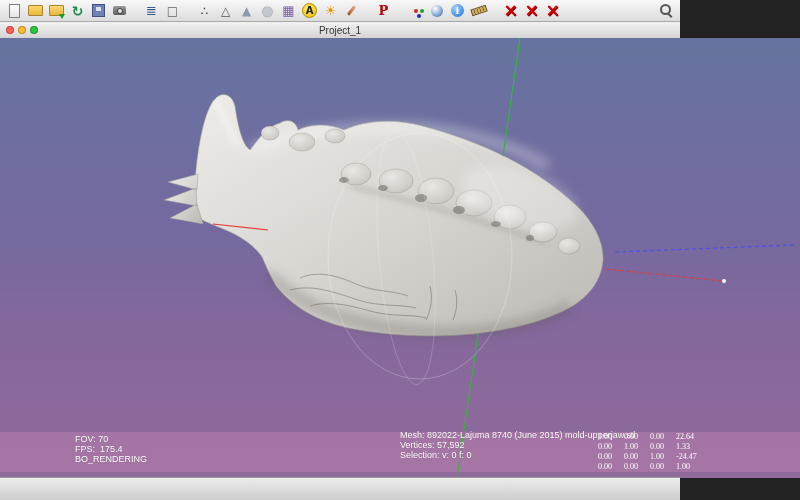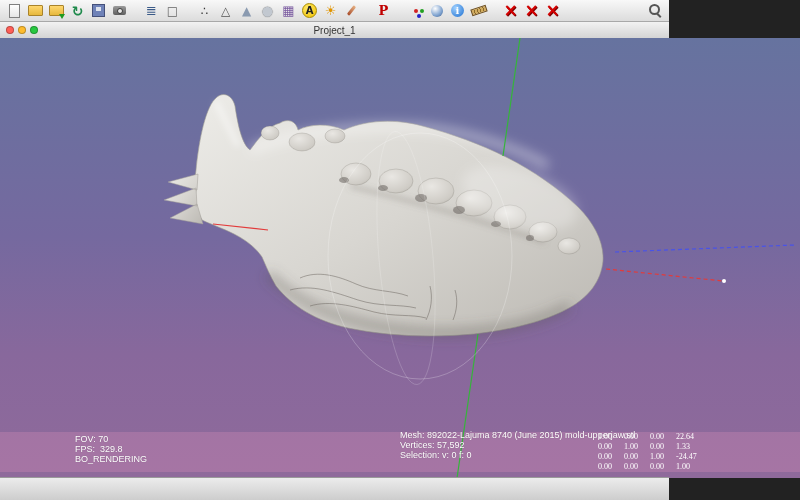--- a/index.html
+++ b/index.html
@@ -1,17 +1,17 @@
 <!DOCTYPE html>
 <html><head>
 <meta charset="utf-8">
 <style>
   html,body{margin:0;padding:0;}
   body{width:800px;height:500px;overflow:hidden;font-family:"Liberation Sans",sans-serif;background:#222;}
-  .screen{position:relative;width:669px;height:500px;background:#cfcfcf;}
+  .screen{position:relative;width:669px;height:500px;background:#cfcfcf;padding-left:11px;}
 
   
   .toolbar{position:absolute;top:0;left:0;right:0;height:22px;display:flex;align-items:center;gap:4px;
            padding:0 6px;background:linear-gradient(#f8f8f8,#dcdcdc);border-bottom:1px solid #a8a8a8;box-sizing:border-box;}
   .ic{width:17px;height:17px;display:flex;align-items:center;justify-content:center;position:relative;
       font-family:"DejaVu Sans",sans-serif;font-size:12px;flex:0 0 auto;}
   .t-sep{width:7px;}
   .push{margin-left:auto;}
   .t-page::before{content:'';width:9px;height:12px;background:linear-gradient(#ffffff,#e6e6e6);border:1px solid #808080;}
   .t-folder::before{content:'';width:13px;height:9px;background:linear-gradient(#ffd76e,#e6b83d);border:1px solid #a9832a;border-radius:1px;}
@@ -211,21 +211,21 @@
         <line x1="615" y1="214" x2="795" y2="207" stroke="#4953e8" stroke-width="1.2" stroke-dasharray="4 3"></line>
         <circle cx="724" cy="243" r="2" fill="#ffffff"></circle>
       </g>
 
       <g fill="none">
         <ellipse cx="420" cy="218" rx="92" ry="123" stroke="rgba(255,255,255,0.3)" stroke-width="0.8"></ellipse>
         <ellipse cx="406" cy="220" rx="27" ry="127" stroke="rgba(255,255,255,0.22)" stroke-width="0.8" transform="rotate(-5 406 220)"></ellipse>
       </g>
     </svg>
 
-    <div class="hud hud-left"><div>FOV: 70</div><div>FPS:  329.8</div><div>BO_RENDERING</div></div>
+    <div class="hud hud-left"><div>FOV: 70</div><div>FPS:  175.4</div><div>BO_RENDERING</div></div>
     <div class="hud hud-center"><div>Mesh: 892022-Lajuma 8740 (June 2015) mold-upperjaw.stl</div><div>Vertices: 57,592</div><div>Selection: v: 0 f: 0</div></div>
     <div class="matrix">
         <span>1.00</span>
         <span>0.00</span>
         <span>0.00</span>
         <span>22.64</span>
         <span>0.00</span>
         <span>1.00</span>
         <span>0.00</span>
         <span>1.33</span>

